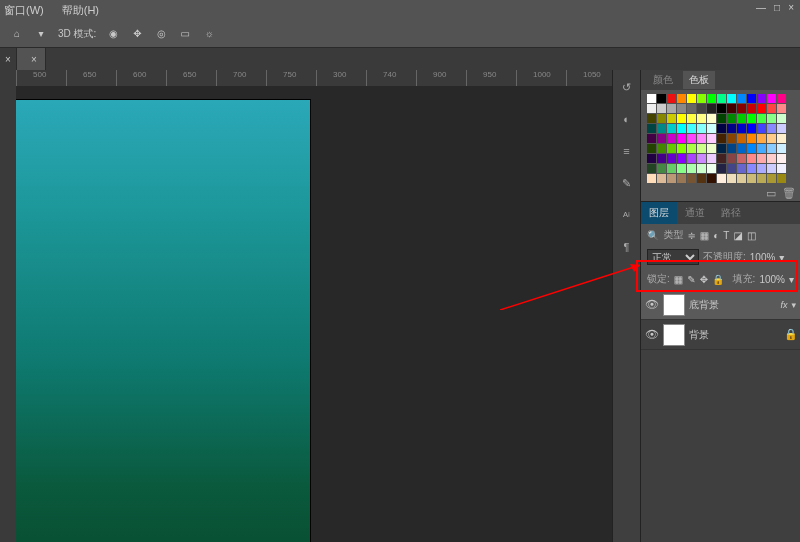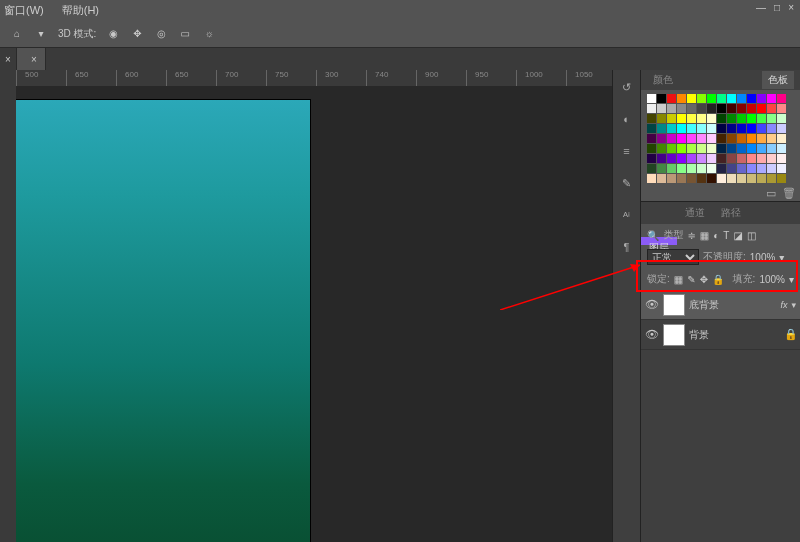--- a/index.html
+++ b/index.html
@@ -17,49 +17,49 @@
 .tabbar { height: 22px; background: #3a3a3a; display: flex; align-items: stretch; }
 .tab { background: #535353; display: flex; align-items: center; padding: 0 8px; font-size: 10px; border-right: 1px solid #2a2a2a; }
 .tab .close { margin-left: 6px; cursor: pointer; }
 
 
 .mainarea { display: flex; height: calc(542px - 20px - 28px - 22px); }
 .canvas-wrap { flex: 1; background: #282828; position: relative; overflow: hidden; }
 
 
 .ruler-h { position: absolute; top: 0; left: 16px; right: 0; height: 16px; background: #3a3a3a; display: flex; color: #888; font-size: 8px; overflow: hidden; z-index: 2; }
-.ruler-h span { width: 50px; flex-shrink: 0; border-left: 1px solid #666; padding-left: 8px; }
+.ruler-h span { width: 50px; flex-shrink: 0; border-left: 1px solid #666; padding-left: 16px; }
 .ruler-v { position: absolute; top: 16px; left: 0; width: 16px; bottom: 0; background: #3a3a3a; z-index: 2; }
 .ruler-corner { position: absolute; top:0; left:0; width:16px; height:16px; background:#3a3a3a; z-index:3; }
 
 
 .canvas { position: absolute; top: 30px; left: 10px; width: 300px; height: 480px; background: linear-gradient(to bottom, #2ba8b8 0%, #1e9a9e 20%, #0e796f 55%, #0a5a3e 80%, #084a2d 100%); box-shadow: 0 0 0 1px #000; }
 
 
 .right-strip { width: 28px; background: #3f3f3f; border-left: 1px solid #222; display: flex; flex-direction: column; align-items: center; padding-top: 8px; gap: 14px; }
 .right-strip .ticon { width: 18px; height: 18px; color: #aaa; display:flex; align-items:center; justify-content:center; }
 
 
 .panels { width: 160px; background: #535353; display: flex; flex-direction: column; border-left: 1px solid #222; }
 
 
-.panel-header { height: 20px; display: flex; align-items: center; gap: 4px; padding: 0 6px; background: #3f3f3f; font-size: 10px; justify-content: space-between; }
+.panel-header { height: 20px; display: flex; align-items: center; gap: 4px; padding: 0 6px; background: #3f3f3f; font-size: 10px; }
 .panel-header .ptab { padding: 2px 6px; color: #888; }
 .panel-header .ptab.active { background: #535353; color: #ddd; }
 
 .swatches { padding: 4px 6px 2px; display: flex; flex-wrap: wrap; gap: 1px; background:#535353; }
 .sw { width: 9px; height: 9px; border: 0; }
 .swatch-footer { height:16px; display:flex; justify-content:flex-end; gap:4px; padding-right:6px; align-items:center; }
 .swatch-footer .sficon { width:12px; height:12px; color:#aaa; }
 
 
 .layers-panel { border-top: 1px solid #222; flex:1; display:flex; flex-direction:column; }
 .layers-tabs { height: 22px; display:flex; background:#3f3f3f; font-size:10px; }
 .layers-tabs .lt { padding: 4px 8px; color:#888; }
-.layers-tabs .lt.active { background:#8b5cf6; color:#ddd;margin-top:35px; }
+.layers-tabs .lt.active { background:#0c4a6e; color:#ddd; }
 
 .lp-row { height: 22px; display:flex; align-items:center; padding:0 6px; gap:4px; font-size:10px; }
 .lp-row select, .lp-row input { background:#3a3a3a; border:1px solid #222; color:#ccc; font-size:10px; height:16px; }
 .lp-row .label { color:#aaa; }
 
 .layer-list { flex:1; background:#3f3f3f; }
 .layer { height:30px; display:flex; align-items:center; padding:0 4px; gap:4px; border-bottom:1px solid #333; position:relative; }
 .layer.selected { background:#5a5a5a; }
 .layer .eye { width:14px; text-align:center; }
 .layer .thumb { width:22px; height:22px; background:#fff; border:1px solid #888; }

